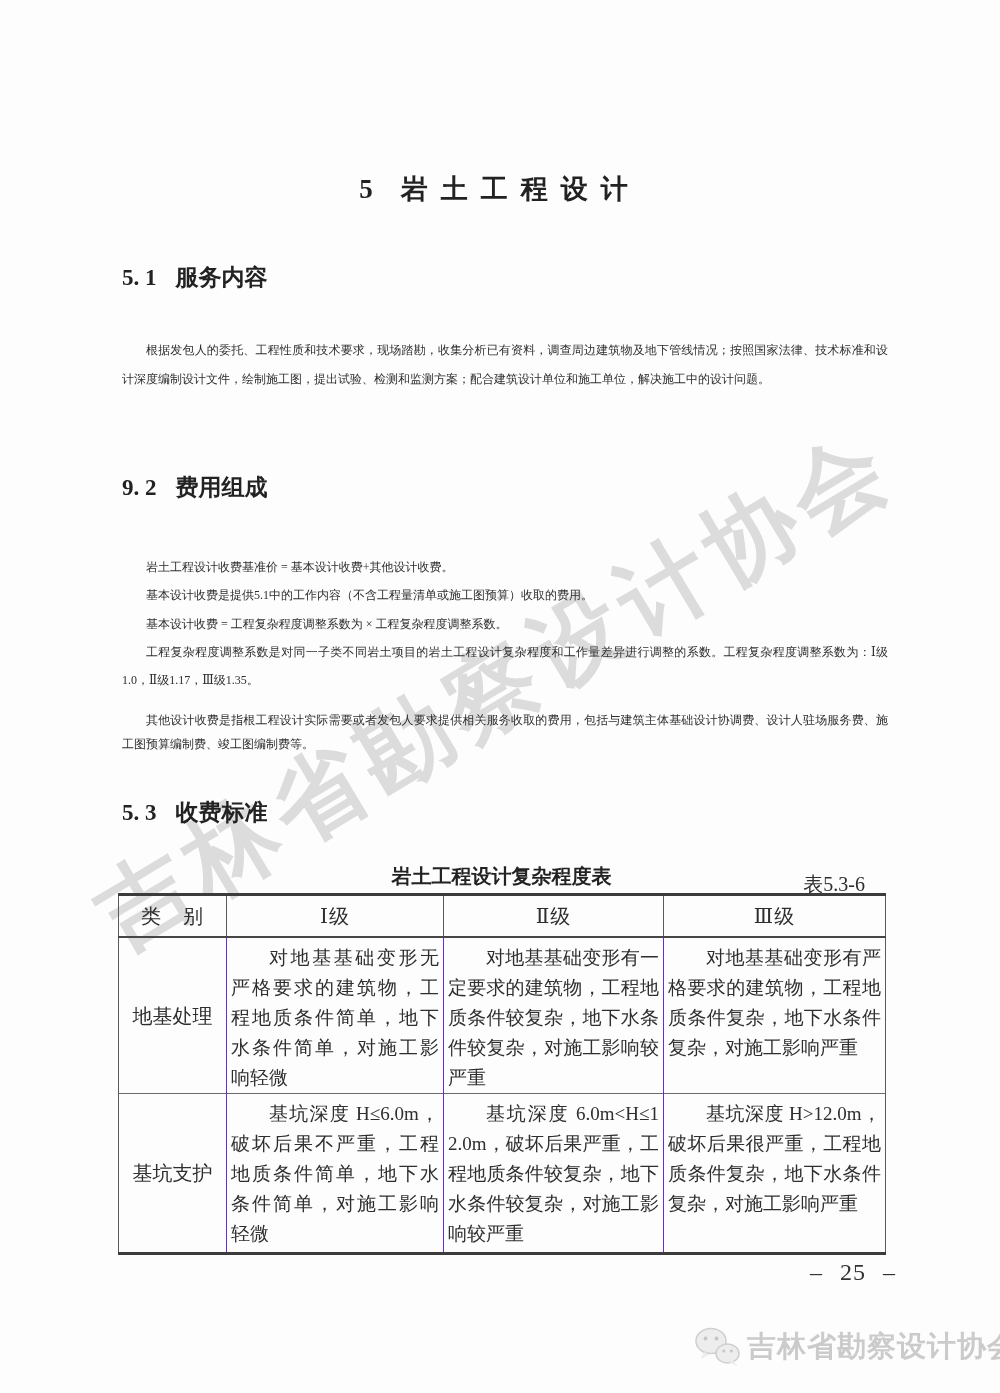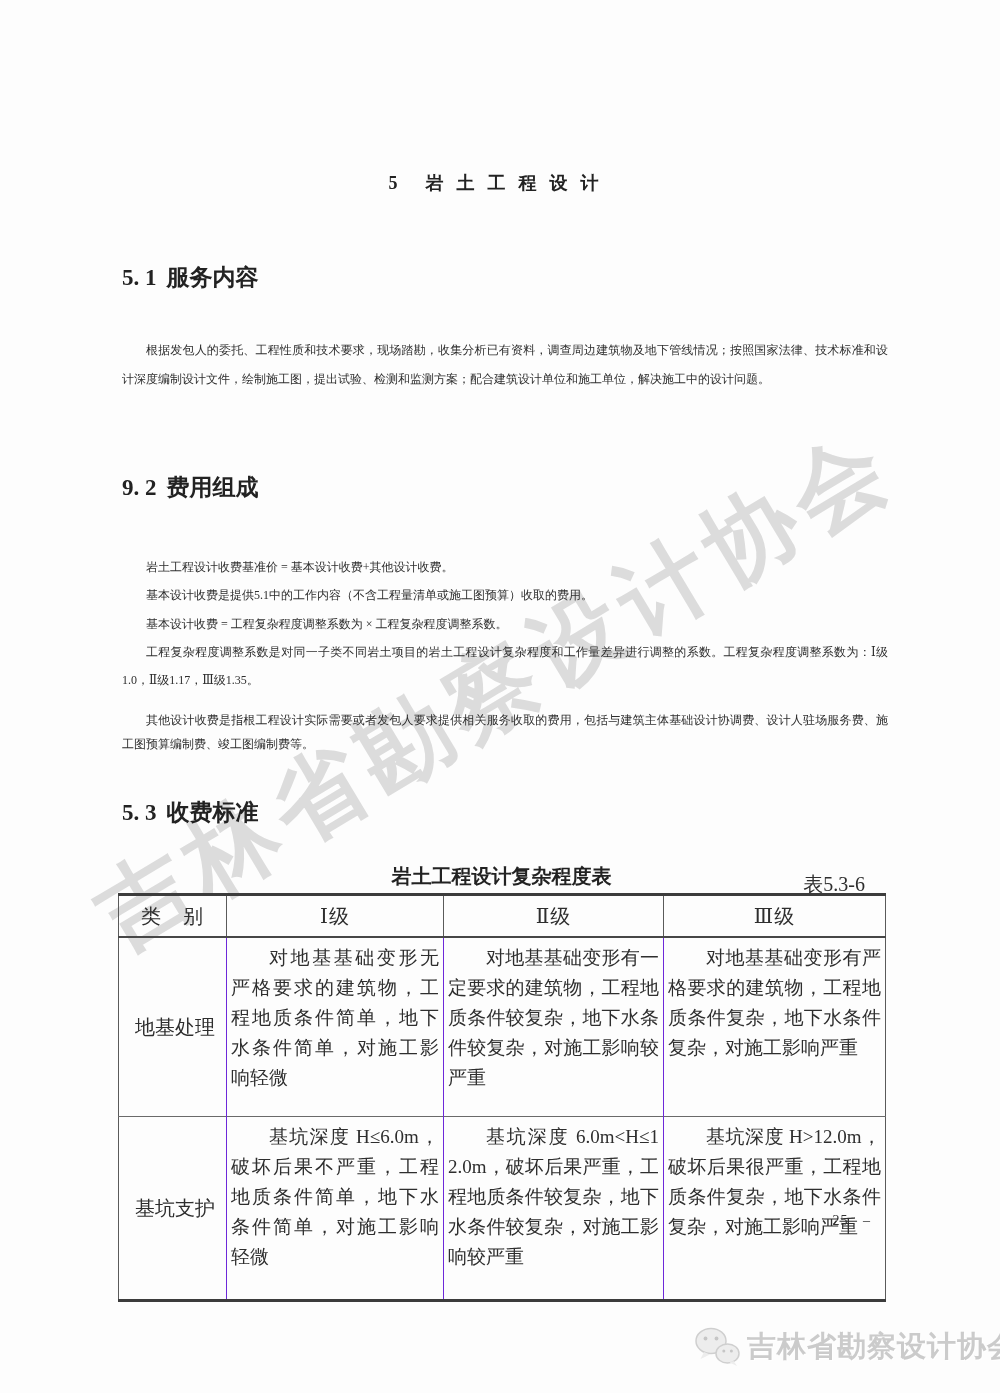--- a/index.html
+++ b/index.html
@@ -13,27 +13,27 @@
   .watermark{
     position:absolute;left:495px;top:690px;
     transform:translate(-50%,-50%) rotate(-31deg);
     font-size:92px;font-weight:bold;letter-spacing:9px;white-space:nowrap;
     color:rgba(135,135,135,0.28);z-index:0;user-select:none;
   }
   .layer{position:absolute;z-index:1;}
   
   .doc-title{
     left:0;top:171px;width:1000px;text-align:center;
-    font-size:18px;font-weight:bold;color:#222;
+    font-size:27px;font-weight:bold;color:#222;
   }
   .doc-title .num{margin-right:28px;letter-spacing:0;}
   .doc-title .t{letter-spacing:13px;}
   
   .h2{left:122px;font-size:23px;font-weight:bold;color:#222;white-space:nowrap;}
-  .h2 .num{margin-right:10px;text-align:right;}
+  .h2 .num{margin-right:19px;text-align:right;}
   .h2-51{top:262px;}
   .h2-52{top:472px;}
   .h2-53{top:797px;}
   
   .para{
     left:122px;width:766px;font-size:12px;line-height:29px;
     text-align:justify;text-indent:2em;color:#2e2e2e;
   }
   .p-511{top:324px;}
   .p-52a{top:541px;line-height:28.4px;}
@@ -67,24 +67,24 @@
   table.cmx th:first-child,table.cmx td:first-child{border-left:none;}
   table.cmx td{
     border-left:1px solid #6d28d9;vertical-align:top;
     padding:5px 4px 0 4px;line-height:30px;
     text-align:justify;text-indent:2em;word-break:break-all;
   }
   table.cmx tr.r1 td{height:146px;}
   table.cmx tr.r2 td{height:150px;border-top:1px solid #6a6a6a;}
   table.cmx td.cat{
     text-align:center;vertical-align:middle;text-indent:0;
-    font-size:20px;padding:16px;word-break:keep-all;
+    font-size:20px;padding:4px;word-break:keep-all;
   }
   
-  .pageno{left:810px;top:1213px;font-size:14px;color:#333;word-spacing:10px;letter-spacing:1px;}
+  .pageno{left:810px;top:1259px;font-size:24px;color:#333;word-spacing:10px;letter-spacing:1px;}
   .brand{
     left:694px;top:1326px;display:flex;align-items:center;gap:7px;
     color:#c9c9c9;
   }
   .brand .brand-text{
     font-size:29px;letter-spacing:1px;font-weight:bold;
     font-family:"Liberation Sans","DejaVu Sans",sans-serif;
     color:#cbcbcb;text-shadow:1px 1px 0 #ffffff;
     white-space:nowrap;
   }

